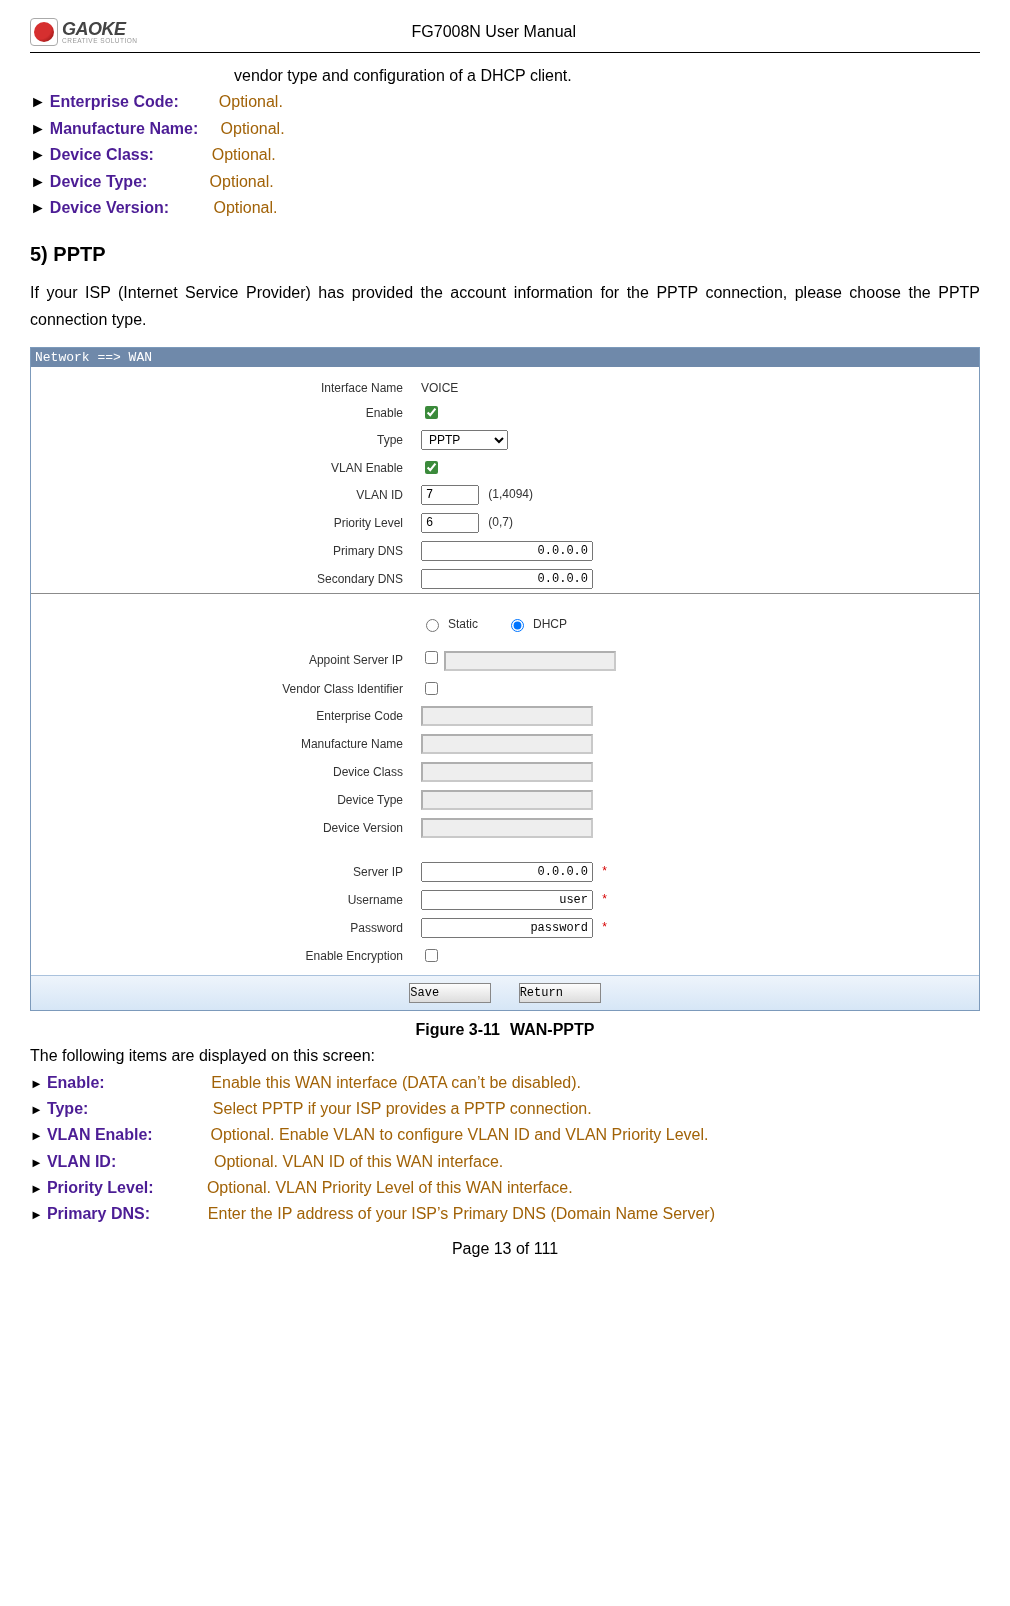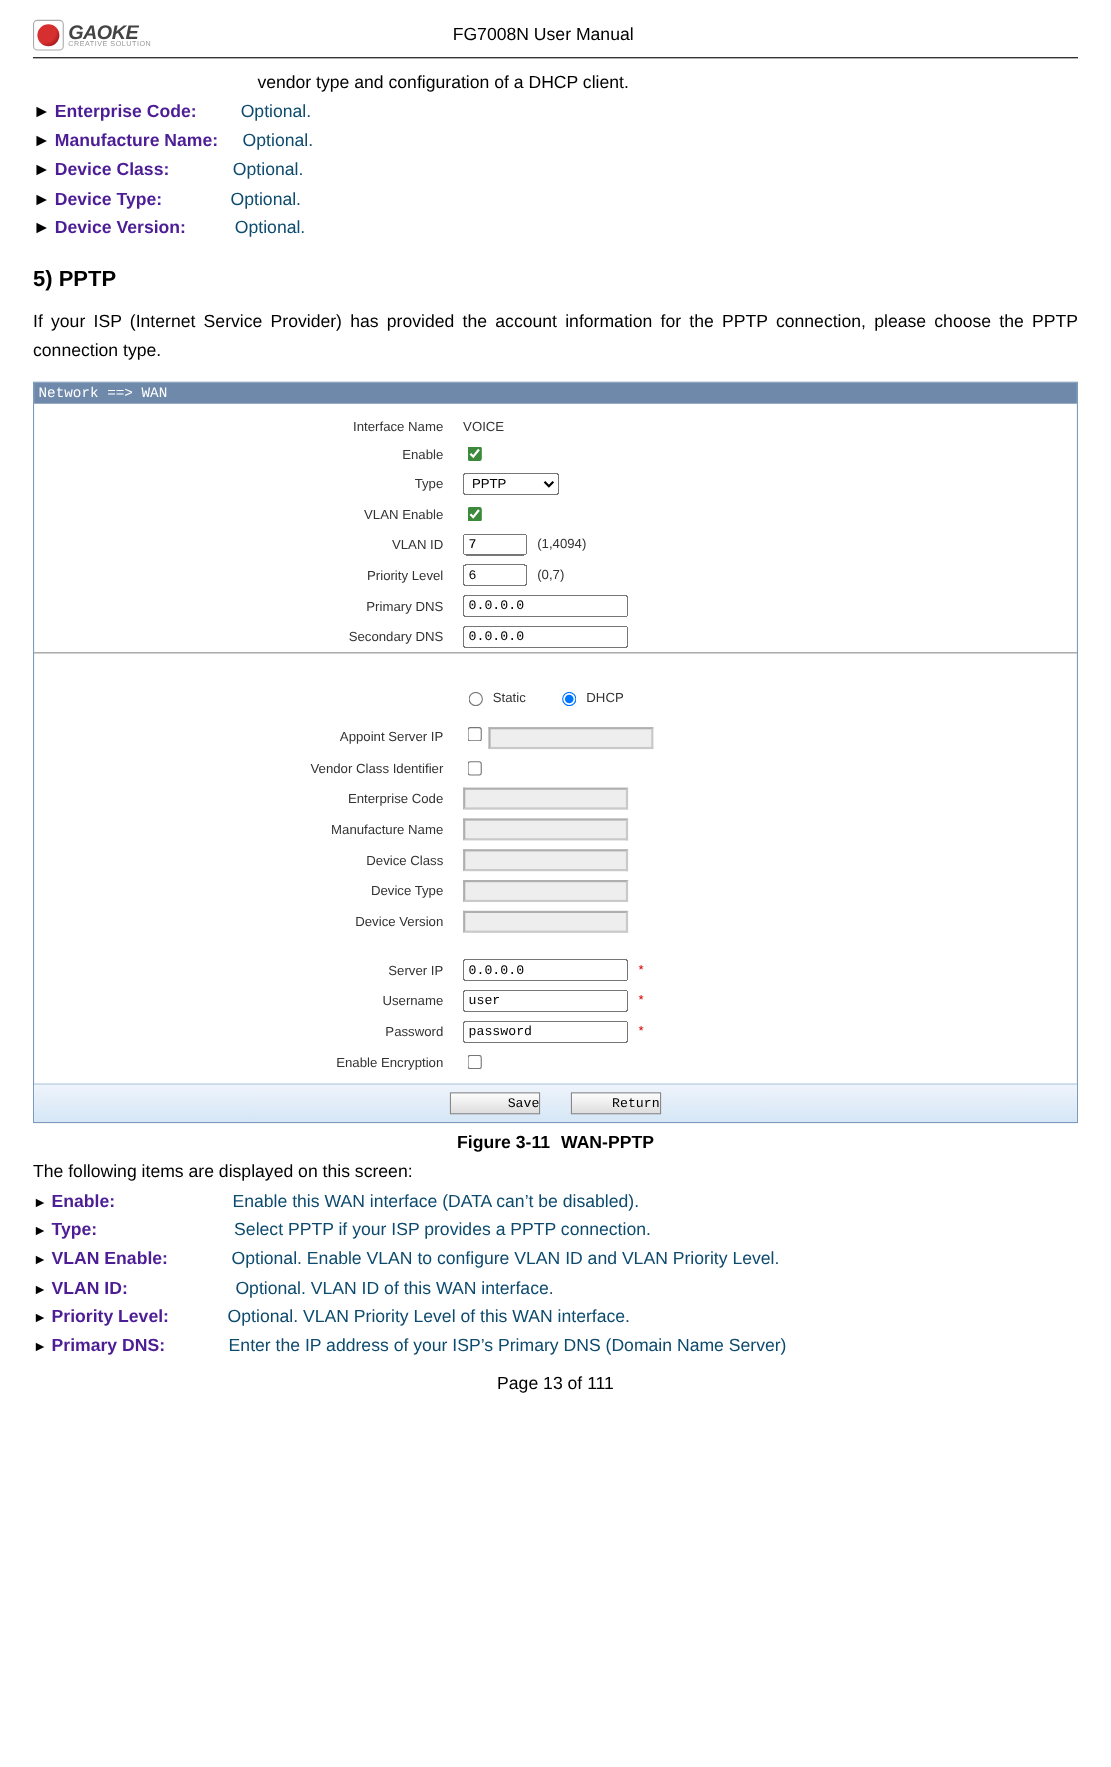--- a/index.html
+++ b/index.html
@@ -81,21 +81,21 @@
   .arrow {
     color: #000;
     margin-right: 4px;
   }
   .term {
     color: #4c1d95;
     font-weight: bold;
     white-space: pre;
   }
   .desc {
-    color: #0c4a6e;
+    color: #a16207;
   }
   .section-h {
     font-weight: bold;
     font-size: 20px;
     margin: 22px 0 14px 0;
   }
   .fig-caption {
     text-align: center;
     font-weight: bold;
     font-size: 16px;
@@ -141,50 +141,50 @@
   .form-tbl td.ctl {
     padding: 4px 4px;
     font-family: Verdana, Arial, sans-serif;
     color: #333;
     font-size: 12px;
     min-width: 200px;
   }
   .divider-line {
     border-top: 1px solid #8b8b8b;
   }
-  input[type=text].w-mid { width: 150px; }
+  input[type=text].w-mid { width: 172px; text-align: right; }
   input[type=text].w-sm { width: 58px; }
   input[type=text], select {
     font-family: "Courier New", monospace;
     font-size: 12px;
     padding: 1px 3px;
     box-sizing: border-box;
   }
   input[type=text]:disabled { background:#eee; }
   select { font-family: Arial, sans-serif; }
   .radio-row {
     display: flex;
     gap: 28px;
     align-items: center;
     padding: 8px 0 8px 0;
   }
-  .radio-row label { display:flex; align-items:center; gap:6px;margin-top:10px; }
+  .radio-row label { display:flex; align-items:center; gap:6px; }
   .req { color: #d60000; margin-left: 6px; }
   .hint { color:#333; margin-left:6px; }
   .btn-bar {
     background: linear-gradient(#eef4fb, #d6e6f6);
     border-top: 1px solid #aac2dd;
     text-align: center;
     padding: 7px 0;
     margin-top: 6px;
   }
   .ui-btn {
     display:inline-block;
     width: 80px;
-    text-align:right;
+    text-align:left;
     border:1px solid #888;
     background: linear-gradient(#fdfdfd, #dddddd);
     font-family: "Courier New", monospace;
     font-size: 12px;
     padding: 2px 0;
     margin: 0 12px;
     cursor: pointer;
   }
   input[type=checkbox] {
     accent-color: #3b8a3b;

